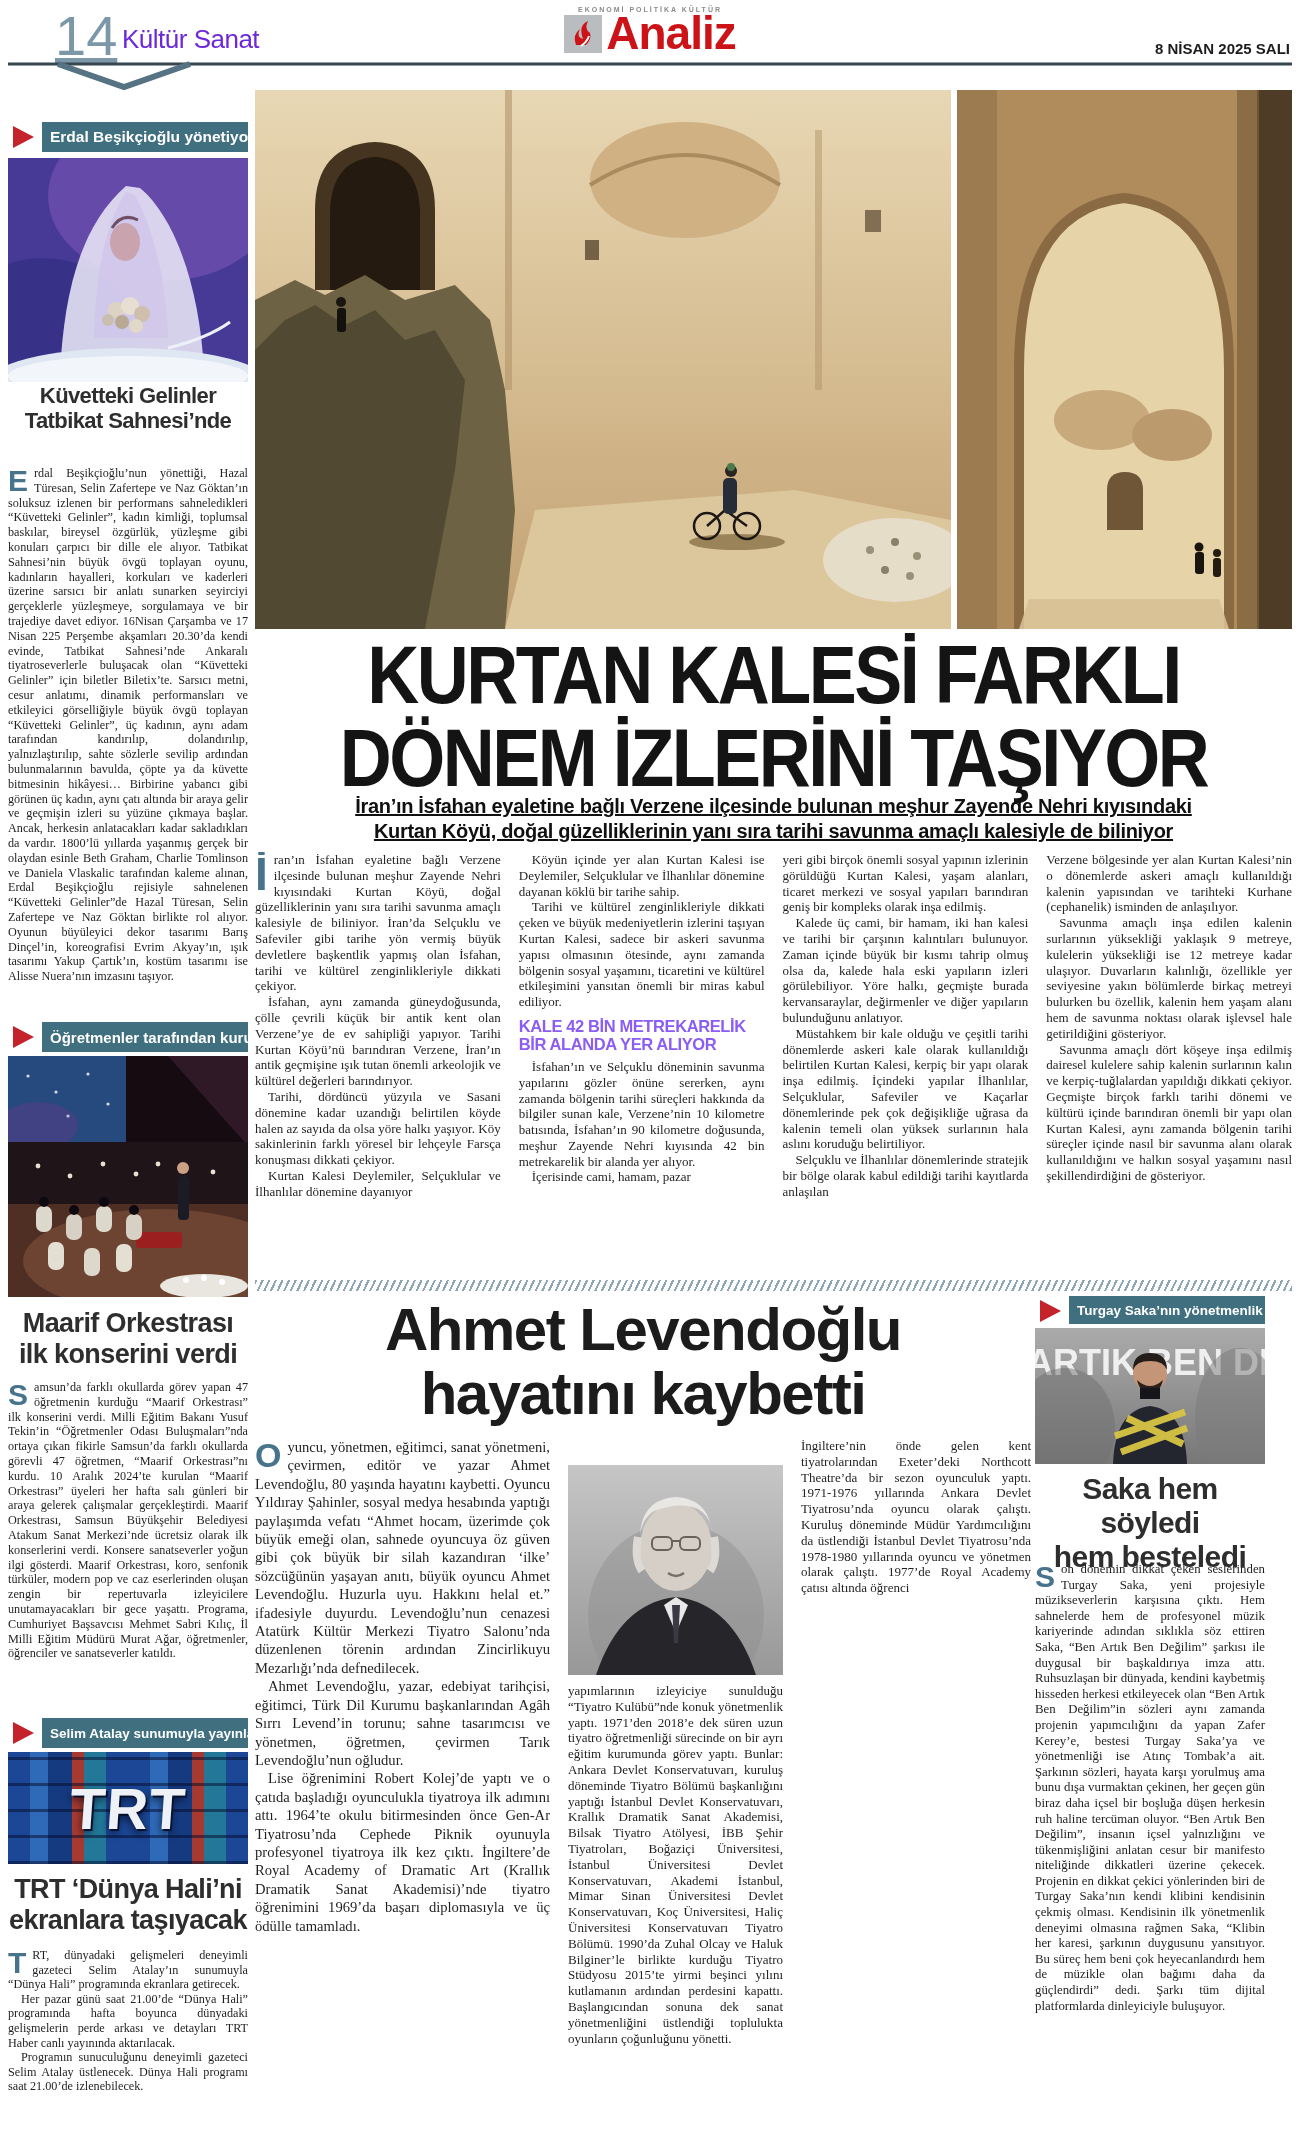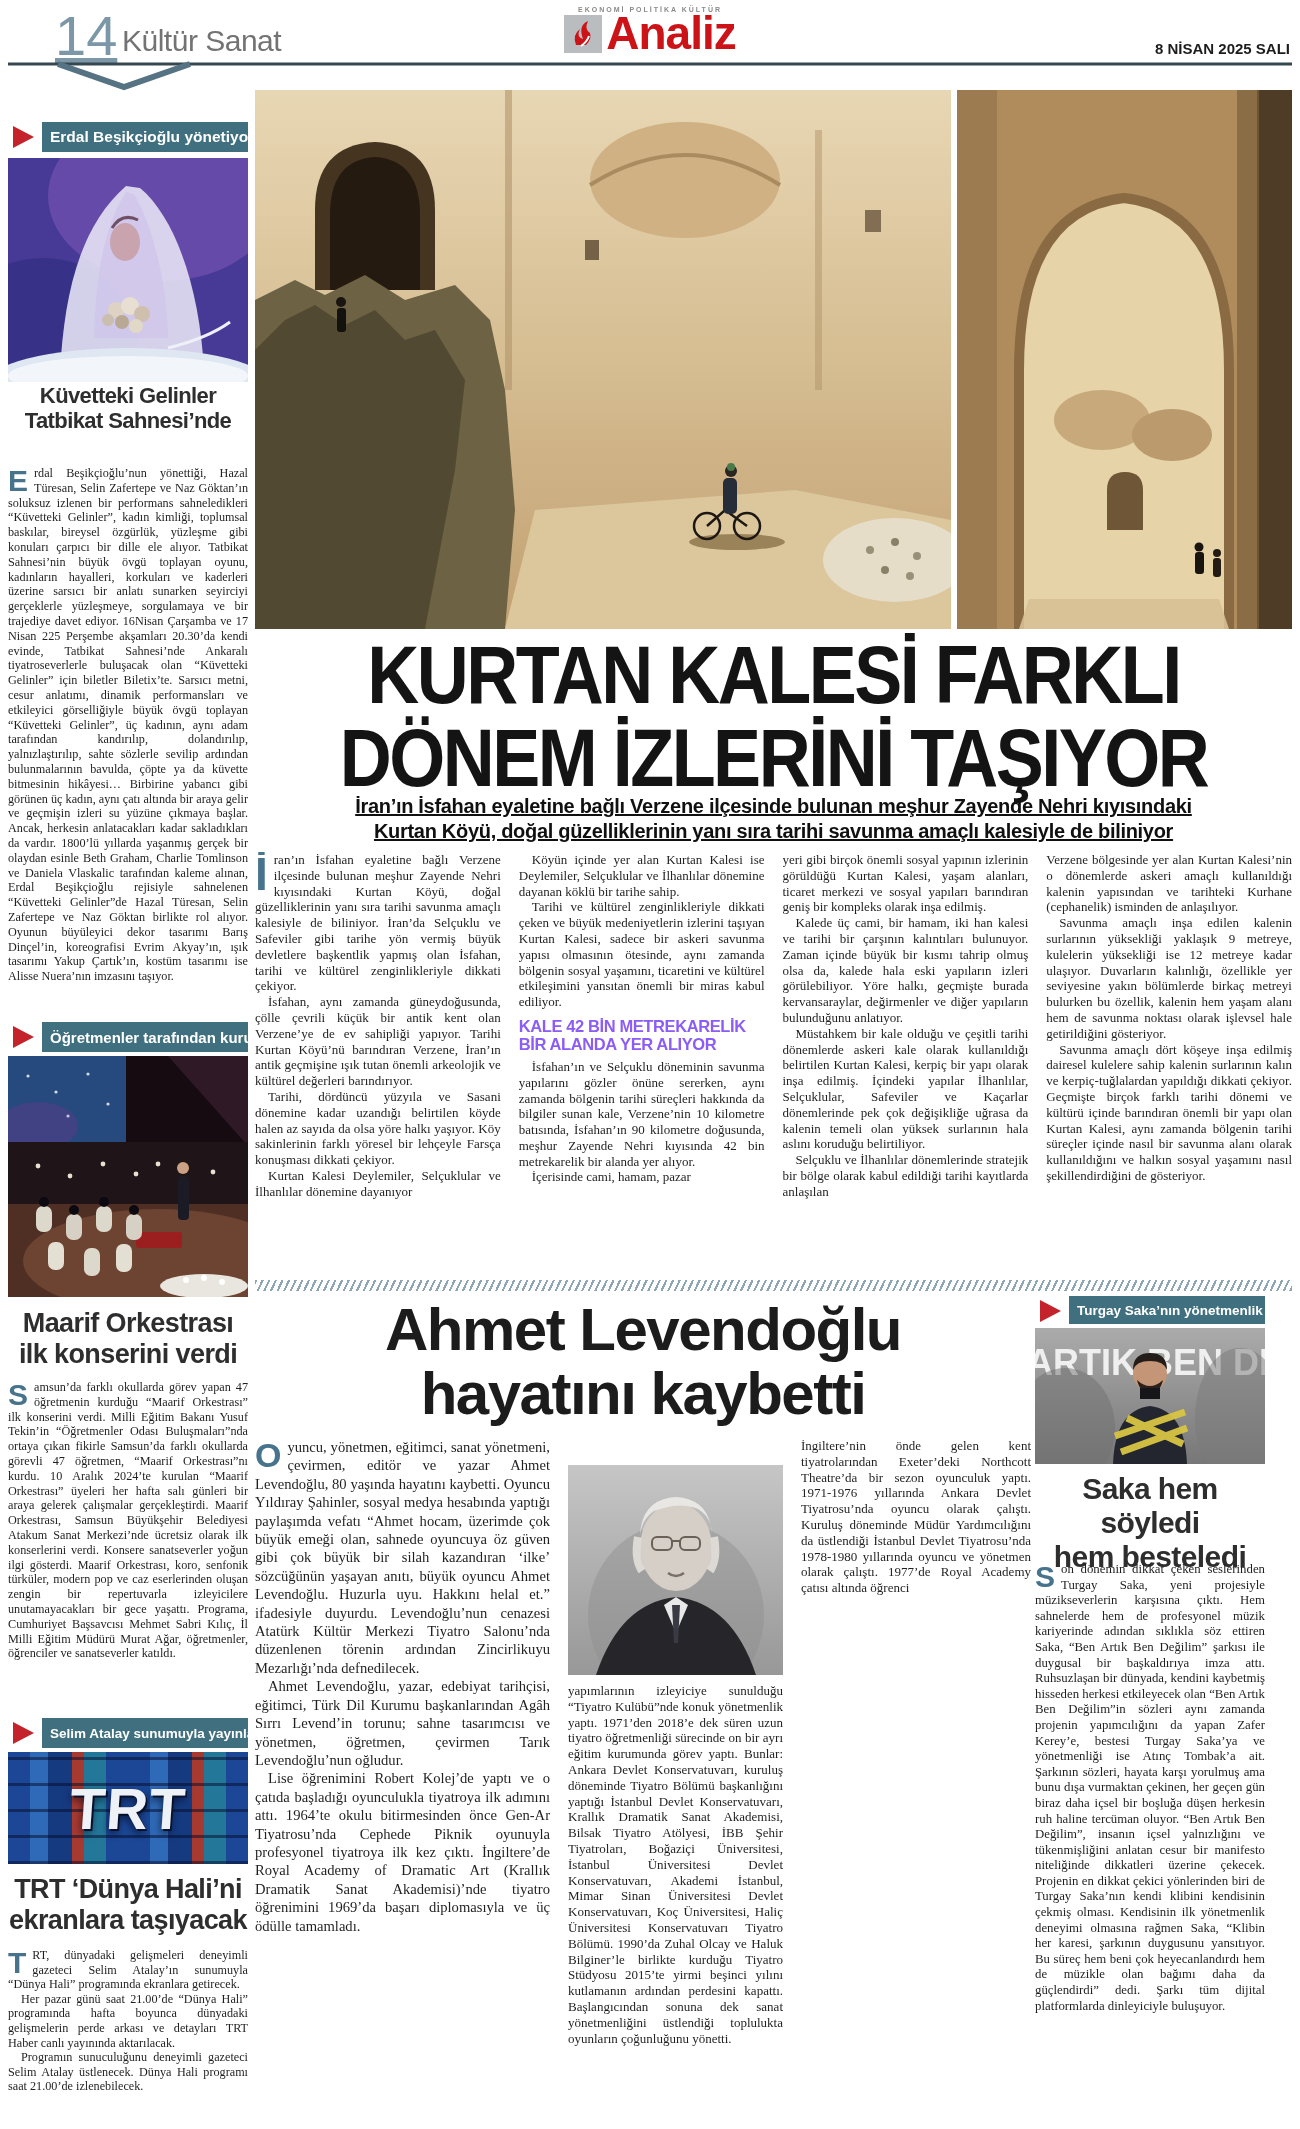--- a/index.html
+++ b/index.html
@@ -1,21 +1,21 @@
 <!DOCTYPE html>
 <html><head>
 <meta charset="utf-8">
 <style>
   html,body{margin:0;padding:0;}
   body{width:1300px;height:2129px;position:relative;background:#fff;overflow:hidden;
        font-family:"Liberation Sans",sans-serif;}
   .abs{position:absolute;}
   
   .pagenum{font-size:56px;color:#7c97a7;font-weight:400;line-height:1;text-decoration:underline;}
-  .section{font-size:30px;color:#737373;font-weight:400;letter-spacing:-0.5px;}
+  .section{font-size:26px;color:#6d28d9;font-weight:400;letter-spacing:-0.5px;}
   .tagline{font-size:7px;color:#8a8a8a;letter-spacing:2px;text-align:center;font-weight:bold;}
   .brand{font-size:46px;font-weight:bold;color:#cc1318;letter-spacing:-1px;line-height:.9;}
   .flamebox{width:38px;height:38px;background:#b9bdc0;display:inline-block;position:relative;}
   .date{font-size:15px;font-weight:bold;color:#1c1c1c;}
   
   .kicker{position:absolute;height:30px;background:#40707f;display:flex;align-items:center;
           color:#fff;font-weight:bold;overflow:hidden;}
   .kicker .arrow{width:34px;height:30px;background:#fff;flex:0 0 34px;position:relative;}
   .kicker .arrow::after{content:"";position:absolute;left:5px;top:4px;
           border-left:21px solid #c4232b;border-top:11px solid transparent;

